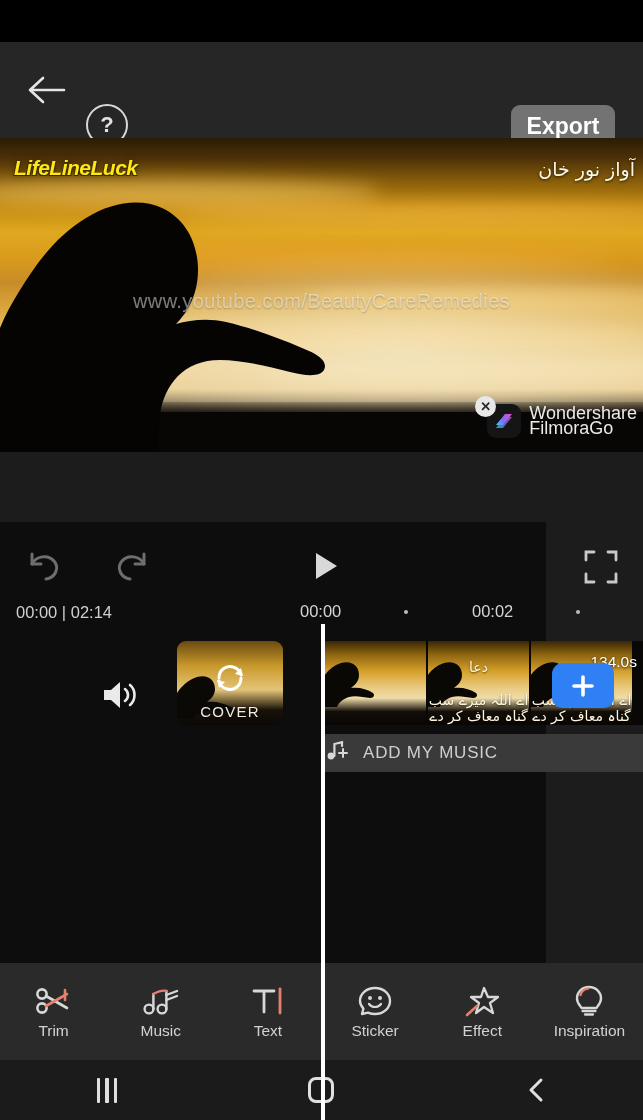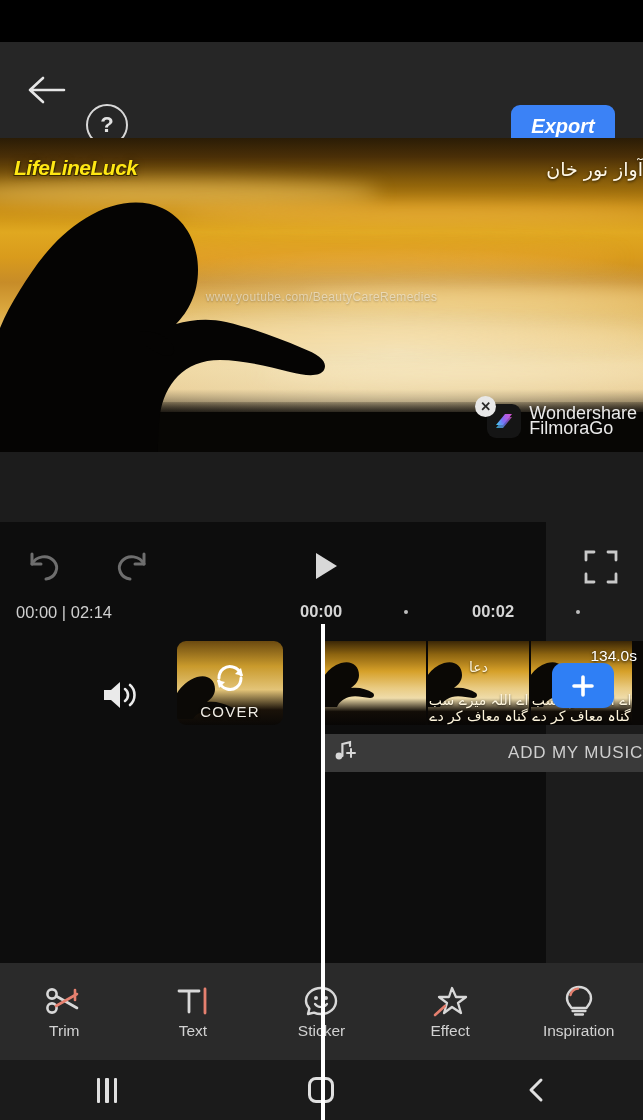--- a/index.html
+++ b/index.html
@@ -14,23 +14,23 @@
   
   .statusbar{ position:absolute; left:0; top:0; width:643px; height:42px; background:#000; }
 
   
   .appbar{ position:absolute; left:0; top:42px; width:643px; height:96px; background:#262626; }
   .back-arrow{ position:absolute; left:26px; top:30px; width:40px; height:36px; cursor:pointer; }
   .help-btn{ position:absolute; left:86px; top:62px; width:42px; height:42px; border:2.4px solid #d8d8d8;
              border-radius:50%; display:flex; align-items:center; justify-content:center;
              color:#e2e2e2; font-size:22px; font-weight:bold; cursor:pointer; }
   .export-btn{ position:absolute; right:28px; top:63px; width:104px; height:42px; border-radius:9px;
-               background:#3b82f6; color:#fff; font-size:20px; font-weight:bold;
+               background:#737373; color:#fff; font-size:23px; font-weight:bold;
                display:flex; align-items:center; justify-content:center; cursor:pointer; border:none;
-               font-family:"Liberation Sans", sans-serif;font-style:italic; }
+               font-family:"Liberation Sans", sans-serif; }
 
   
   .preview-wrap{ position:absolute; left:0; top:138px; width:643px; height:384px; background:#1c1c1c; }
   .video{ position:absolute; left:0; top:0; width:643px; height:314px; overflow:hidden;
           background:
             radial-gradient(ellipse 120% 60% at 62% 68%, #f2e4bd 0%, rgba(242,228,189,0) 55%),
             linear-gradient(to bottom,
               #2a1c06 0%, #4a2f07 6%, #8a5f0a 14%, #c58a12 22%, #e0a820 30%,
               #d99b1c 38%, #c78c28 46%, #d9a53c 54%, #e8c06a 63%,
               #efd293 72%, #e8c98d 80%, #16100a 88%, #0a0706 100%); }
@@ -43,46 +43,46 @@
   .c6{ left:260px; top:226px; width:420px; height:20px; background:rgba(255,238,200,.35); }
 
   .silhouette{ position:absolute; left:-10px; bottom:0; width:380px; height:290px; }
   .ground{ position:absolute; left:0; bottom:0; width:643px; height:40px; background:#070604; }
   .ground2{ position:absolute; left:0; bottom:34px; width:643px; height:16px;
             background:linear-gradient(to bottom, rgba(12,9,6,.2), #0b0907); }
 
   .brand-logo{ position:absolute; left:14px; top:18px; font-size:21px; font-style:italic;
                font-weight:bold; color:#ffe814; letter-spacing:-0.5px;
                text-shadow:1px 1px 0 #3a2a00, -1px 1px 0 #3a2a00, 0 0 6px rgba(0,0,0,.5); }
-  .urdu-credit{ position:absolute; right:0; top:20px; font-size:19px; color:#fff8e8;
+  .urdu-credit{ position:absolute; right:8px; top:20px; font-size:19px; color:#fff8e8;
                 font-family:"DejaVu Sans", sans-serif; direction:rtl;
                 text-shadow:0 1px 3px rgba(0,0,0,.7); }
   .url-watermark{ position:absolute; left:50%; top:152px; transform:translateX(-50%);
-                  font-size:12px; color:rgba(255,255,255,.48); letter-spacing:.4px; white-space:nowrap;
+                  font-size:20px; color:rgba(255,255,255,.48); letter-spacing:.4px; white-space:nowrap;
                   text-shadow:0 1px 2px rgba(0,0,0,.25); }
 
   .ws-watermark{ position:absolute; right:6px; bottom:14px; display:flex; align-items:center; gap:8px; }
   .ws-icon{ width:34px; height:34px; border-radius:9px; background:#151515;
             display:flex; align-items:center; justify-content:center; }
   .ws-text{ font-size:18px; line-height:15px; color:#eaeaea; }
   .ws-close{ position:absolute; left:-12px; top:-8px; width:21px; height:21px; border-radius:50%;
              background:#e8e8e8; color:#2a2a2a; font-size:13px; font-weight:bold;
              display:flex; align-items:center; justify-content:center; cursor:pointer; }
 
   
   .editor{ position:absolute; left:0; top:522px; width:546px; height:441px; background:#0d0d0d; }
   .ctrlrow{ position:absolute; left:0; top:12px; width:643px; height:66px; }
   .ic{ position:absolute; cursor:pointer; }
   .undo{ left:22px; top:14px; }
   .redo{ left:112px; top:14px; }
   .play{ left:309px; top:13px; }
   .fullscreen{ right:24px; top:15px; }
 
   .timecode{ position:absolute; left:16px; top:81px; font-size:16.5px; color:#cfcfcf; }
-  .ruler{ position:absolute; left:0; top:80px; width:643px; height:24px;font-weight:bold; }
+  .ruler{ position:absolute; left:0; top:80px; width:643px; height:24px; }
   .rl{ position:absolute; font-size:16.5px; color:#d4d4d4; }
   .rdot{ position:absolute; top:8px; width:4px; height:4px; border-radius:50%; background:#bdbdbd; }
 
   
   .tracks{ position:absolute; left:0; top:120px; width:643px; height:200px; }
   .speaker{ position:absolute; left:100px; top:36px; cursor:pointer; }
   .cover{ position:absolute; left:177px; top:-1px; width:106px; height:84px; border-radius:9px;
           overflow:hidden; cursor:pointer;
           background:linear-gradient(to bottom, #6b4a10 0%, #c99a2c 30%, #e3c478 58%, #1a1209 82%, #0a0806 100%); }
   .cover-sil{ position:absolute; left:-4px; bottom:6px; width:62px; height:52px; }
@@ -95,27 +95,27 @@
   .clip{ position:absolute; top:0; width:101px; height:84px; overflow:hidden;
          background:linear-gradient(to bottom, #3a2606 0%, #8d6410 16%, #d6a029 36%,
                     #e9cb82 56%, #efdcaa 68%, #120d07 84%, #080605 100%); }
   .clip-sil{ position:absolute; left:-6px; top:10px; width:56px; height:56px; }
   .clip-urdu{ position:absolute; width:100%; text-align:center; font-family:"DejaVu Sans", sans-serif;
               color:#fff6dd; direction:rtl; text-shadow:0 1px 2px rgba(0,0,0,.6); }
   .clip-urdu-top{ top:18px; font-size:14px; }
   .clip-urdu-bot{ top:51px; font-size:14px; letter-spacing:-.3px; }
   .speed-badge{ position:absolute; left:331px; top:60px; font-size:15.5px; color:#f2f2f2;
                 text-shadow:0 1px 3px rgba(0,0,0,.9);margin-top:42px; }
-  .dur-badge{ position:absolute; right:6px; top:6px; font-size:15.5px; color:#ffffff;
+  .dur-badge{ position:absolute; right:6px; top:12px; font-size:15.5px; color:#ffffff;
               text-shadow:0 1px 3px rgba(0,0,0,.9); }
   .add-btn{ position:absolute; left:552px; top:21px; width:62px; height:45px; border-radius:11px;
             background:#2f7ff5; display:flex; align-items:center; justify-content:center; cursor:pointer; }
 
   .music-bar{ position:absolute; left:325px; top:92px; width:318px; height:38px; background:#3a3a3a;
-              display:flex; align-items:center; padding-left:8px; gap:14px; cursor:pointer;justify-content:space-between; }
+              display:flex; align-items:center; padding-left:0; gap:14px; cursor:pointer; }
   .music-label{ font-size:17px; color:#cfcfcf; letter-spacing:.8px; }
 
   .playhead{ position:absolute; left:321px; top:102px; width:4px; height:856px; background:#fff; z-index:30; }
 
   
   .toolbar{ position:absolute; left:0; top:963px; width:643px; height:97px; background:#2a2a2a;
             display:flex; align-items:center; }
   .tool{ flex:1; display:flex; flex-direction:column; align-items:center; gap:0; cursor:pointer; }
   .tool-label{ font-size:15.5px; color:#d2d2d2; }
 
@@ -336,20 +336,33 @@
           <circle cx="7" cy="10" r="4.6" stroke="#d8d8d8" stroke-width="2.6" fill="none"></circle>
           <circle cx="7" cy="24" r="4.6" stroke="#d8d8d8" stroke-width="2.6" fill="none"></circle>
           <path d="M11 12 L32 24" stroke="#d8d8d8" stroke-width="2.6" stroke-linecap="round"></path>
           <path d="M11 22 L32 10" stroke="#e5806f" stroke-width="2.6" stroke-linecap="round"></path>
           <path d="M30 6 L30 16" stroke="#e5806f" stroke-width="2.6" stroke-linecap="round"></path>
         </svg>
       </span>
       <span class="tool-label">Trim</span>
     </div>
 
+    <div class="tool">
+      <span>
+        <svg width="40" height="34" viewBox="0 0 40 34">
+          <circle cx="8" cy="25" r="4.4" stroke="#d8d8d8" stroke-width="2.4" fill="none"></circle>
+          <circle cx="21" cy="25" r="4.4" stroke="#d8d8d8" stroke-width="2.4" fill="none"></circle>
+          <path d="M12.4 25 L12.4 10 M25.4 25 L25.4 7" stroke="#d8d8d8" stroke-width="2.4" stroke-linecap="round"></path>
+          <path d="M12.4 10 C18 7 22 6 25.4 7" stroke="#e5806f" stroke-width="2.4" fill="none" stroke-linecap="round"></path>
+          <path d="M25.4 11 L36 7" stroke="#d8d8d8" stroke-width="2.4" stroke-linecap="round"></path>
+          <path d="M25.4 16 L36 12" stroke="#d8d8d8" stroke-width="2.4" stroke-linecap="round"></path>
+        </svg>
+      </span>
+      <span class="tool-label">Music</span>
+    </div>
 
     <div class="tool">
       <span>
         <svg width="38" height="34" viewBox="0 0 38 34">
           <path d="M5 7 L25 7 M15 7 L15 28" stroke="#d8d8d8" stroke-width="2.8" stroke-linecap="round"></path>
           <path d="M31 5 L31 29" stroke="#e5806f" stroke-width="2.8" stroke-linecap="round"></path>
         </svg>
       </span>
       <span class="tool-label">Text</span>
     </div>

